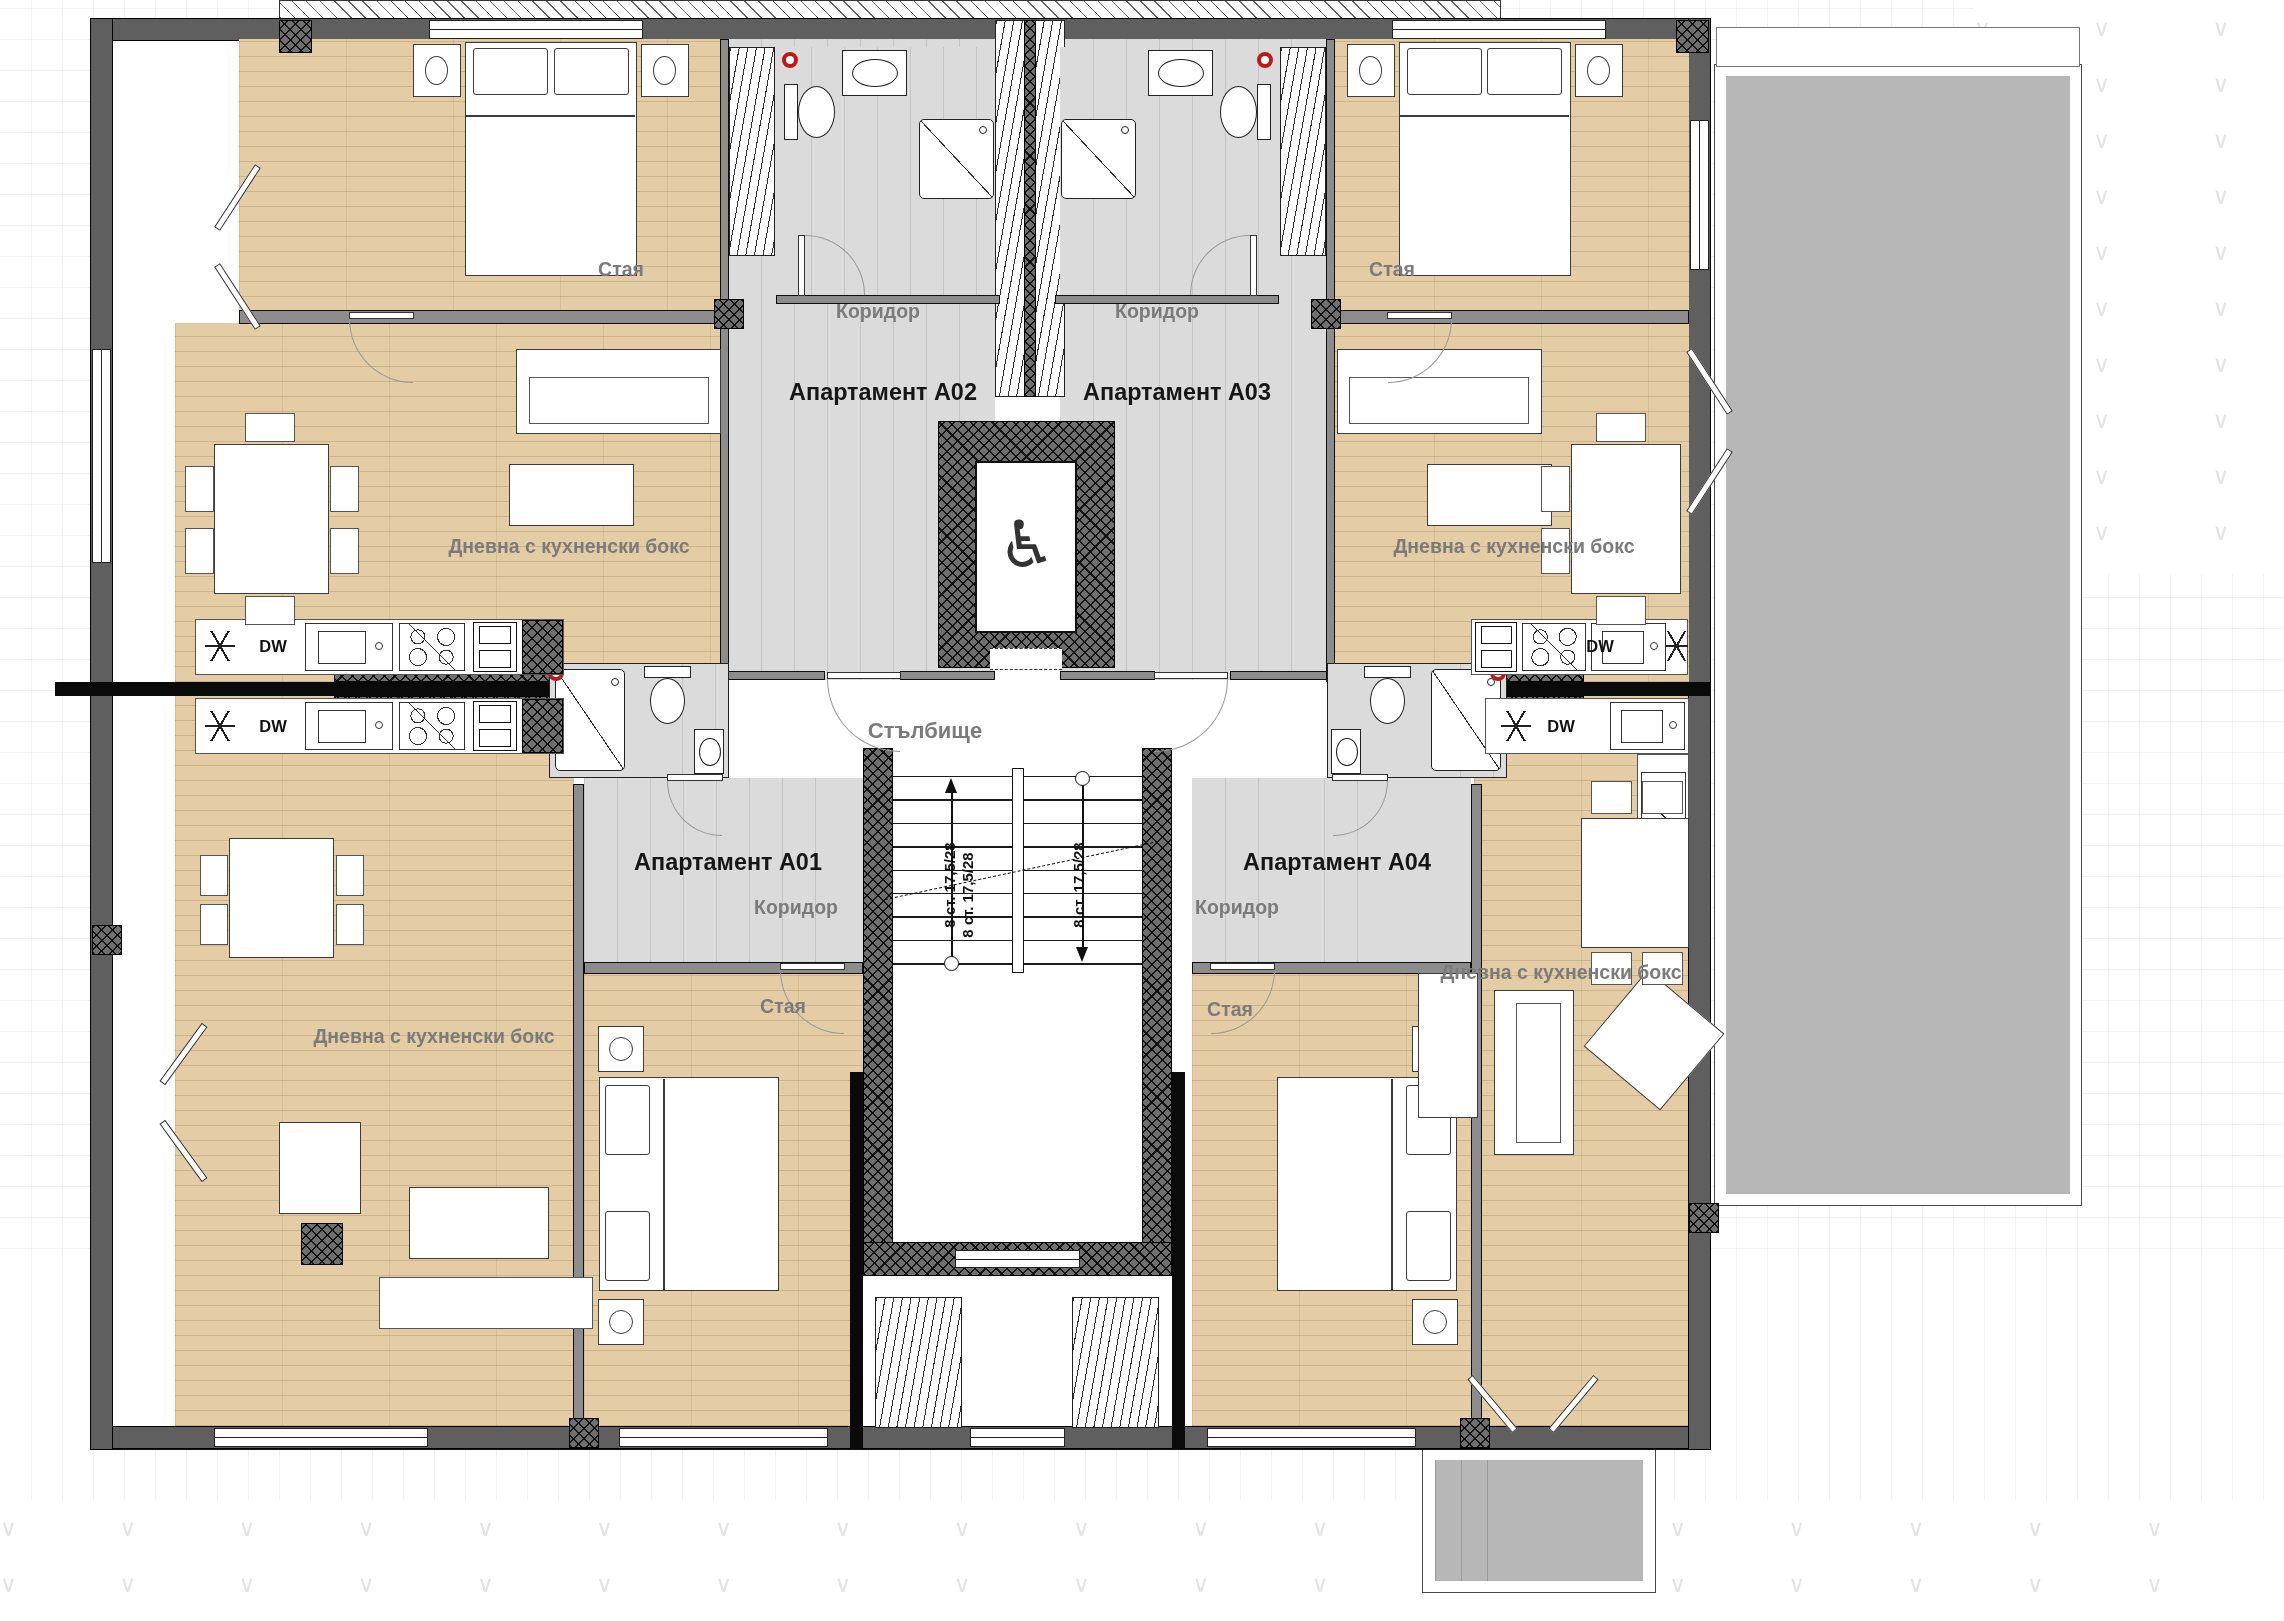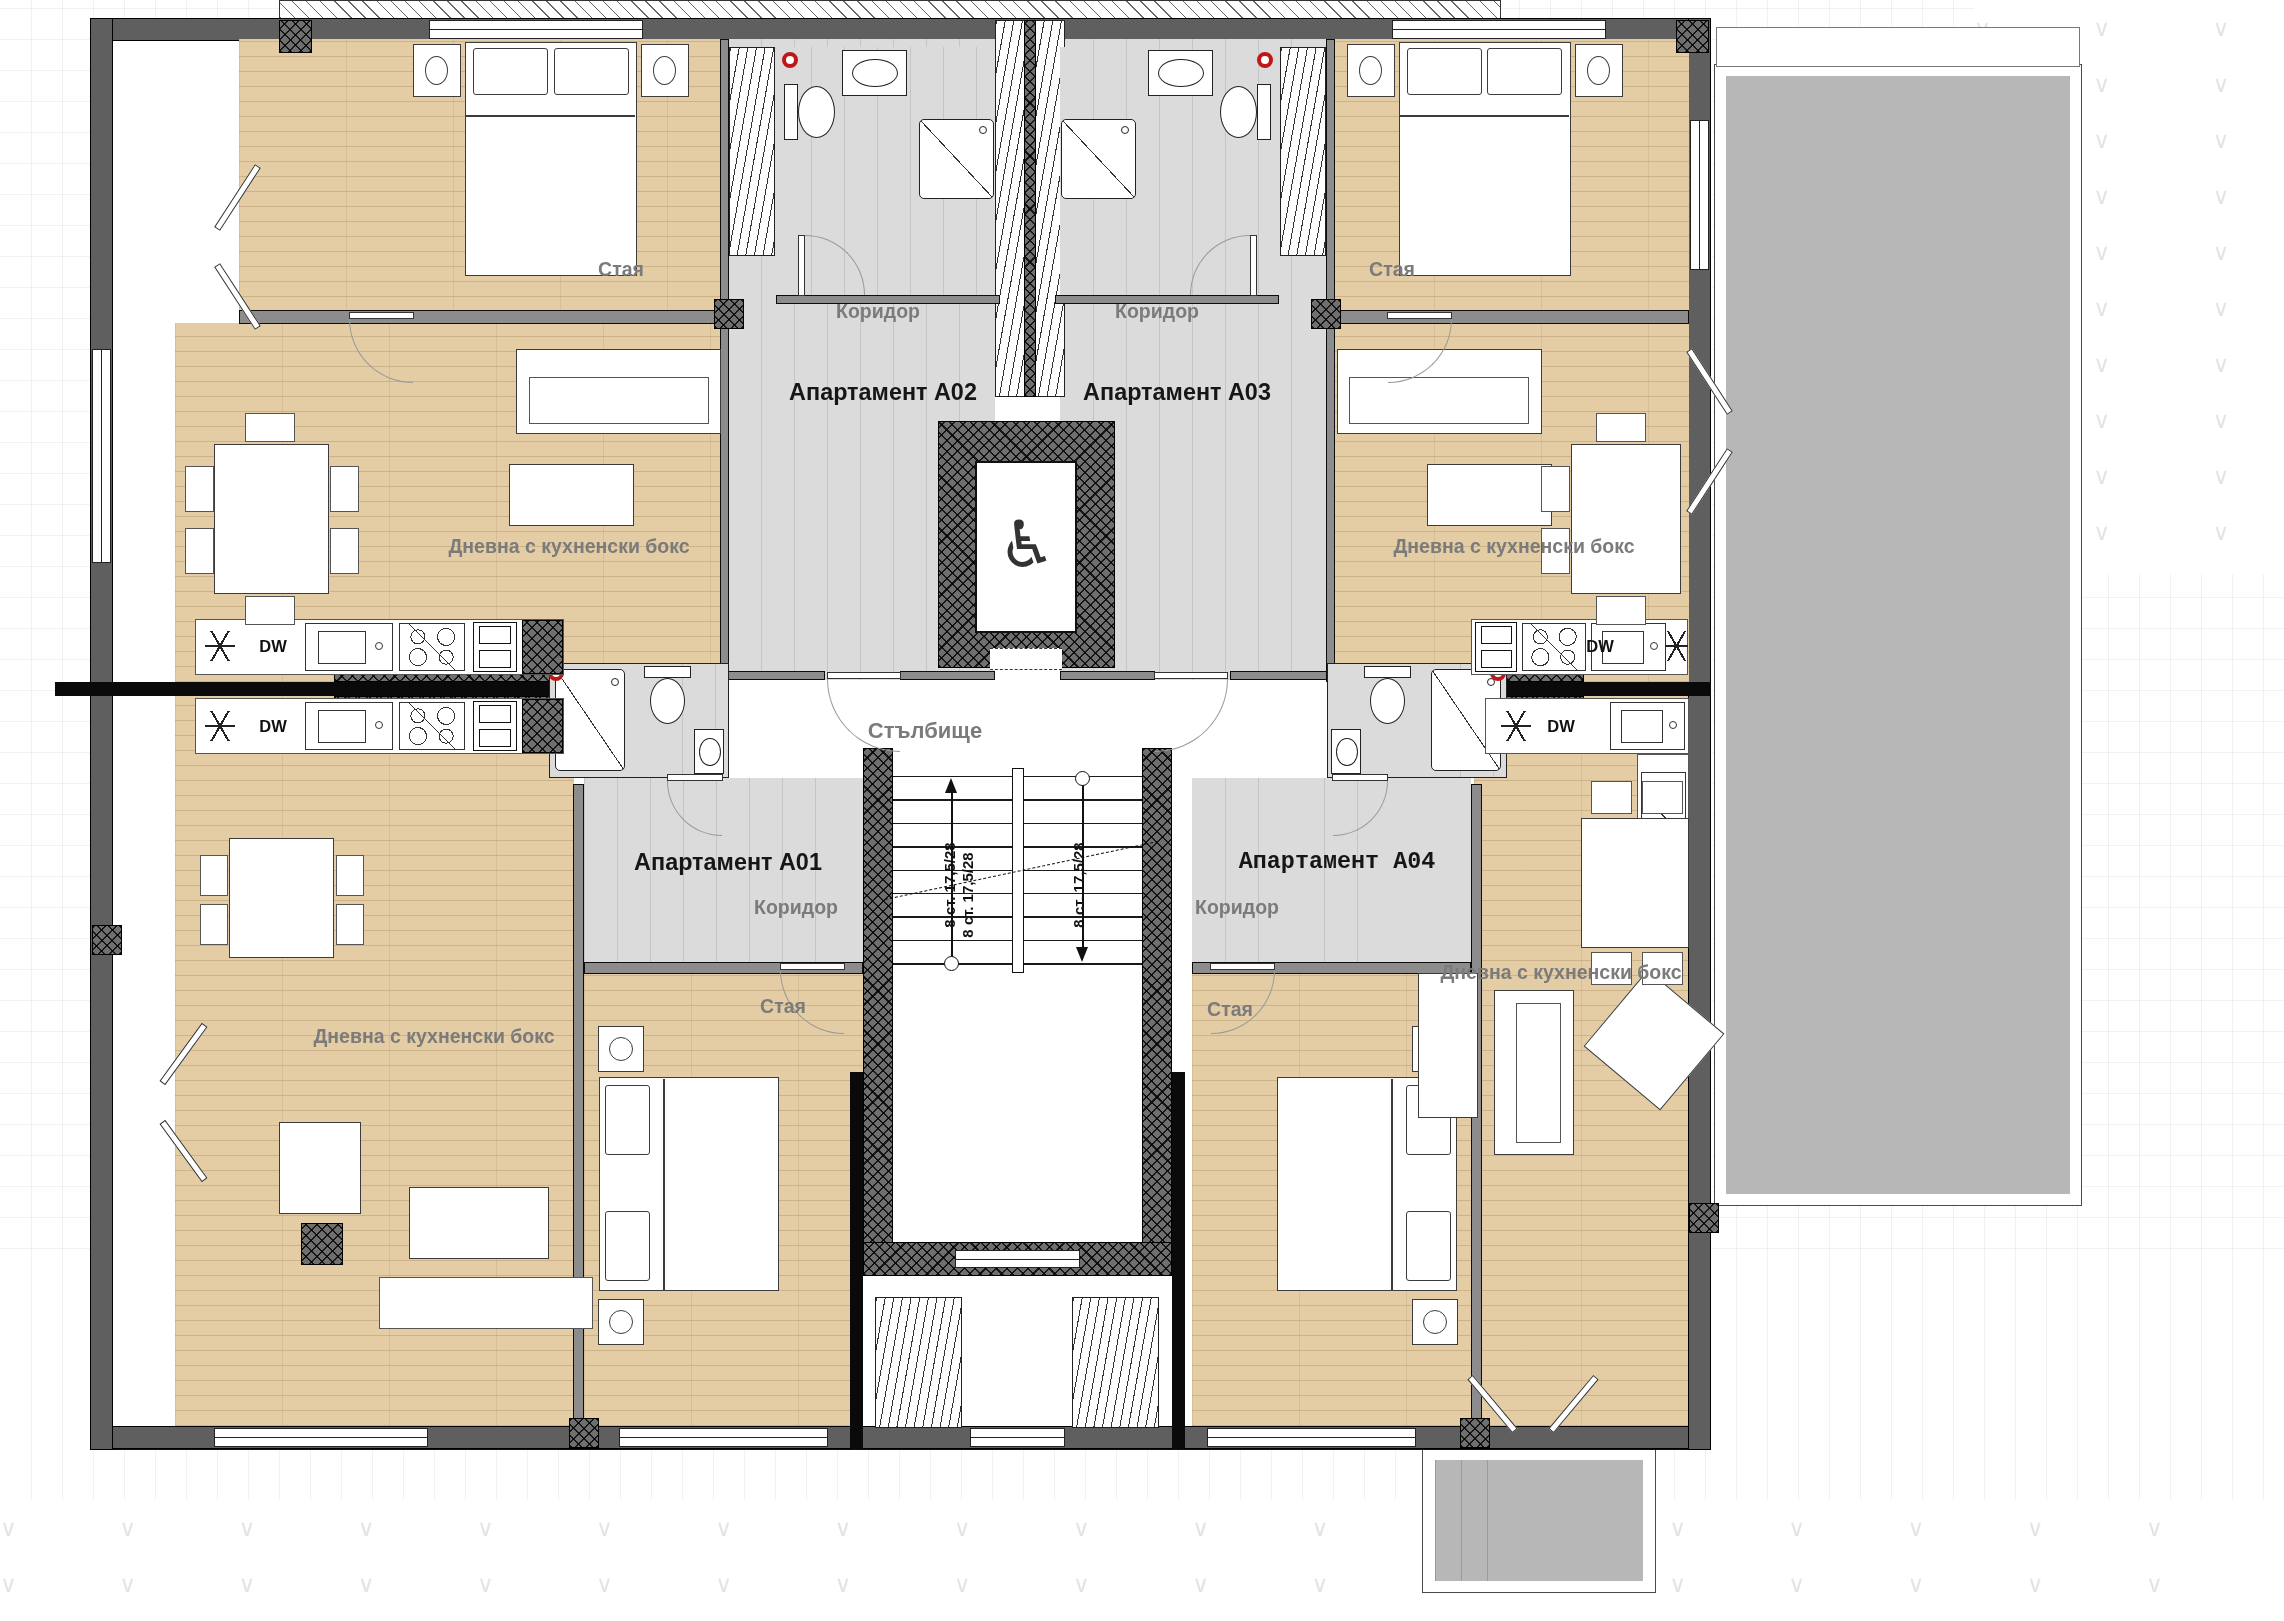--- a/index.html
+++ b/index.html
@@ -424,21 +424,21 @@
   <span class="lbl-room" style="left:621px;top:269px;">Стая</span>
   <span class="lbl-room" style="left:1392px;top:269px;">Стая</span>
   <span class="lbl-room" style="left:878px;top:311px;">Коридор</span>
   <span class="lbl-room" style="left:1157px;top:311px;">Коридор</span>
   <span class="lbl-apt" style="left:883px;top:392px;">Апартамент А02</span>
   <span class="lbl-apt" style="left:1177px;top:392px;">Апартамент А03</span>
   <span class="lbl-room" style="left:569px;top:546px;">Дневна с кухненски бокс</span>
   <span class="lbl-room" style="left:1514px;top:546px;">Дневна с кухненски бокс</span>
   <span class="lbl-stair" style="left:925px;top:731px;">Стълбище</span>
   <span class="lbl-apt" style="left:728px;top:862px;">Апартамент А01</span>
-  <span class="lbl-apt" style="left:1337px;top:862px;font-family:Liberation Mono, monospace;">Апартамент А04</span>
+  <span class="lbl-apt" style="left:1337px;top:862px;">Апартамент А04</span>
   <span class="lbl-room" style="left:796px;top:907px;">Коридор</span>
   <span class="lbl-room" style="left:1237px;top:907px;">Коридор</span>
   <span class="lbl-room" style="left:783px;top:1006px;">Стая</span>
   <span class="lbl-room" style="left:1230px;top:1009px;">Стая</span>
   <span class="lbl-room" style="left:434px;top:1036px;">Дневна с кухненски бокс</span>
   <span class="lbl-room" style="left:1561px;top:972px;">Дневна с кухненски бокс</span>
   <span class="lbl-dw" style="left:273px;top:646px;">DW</span>
   <span class="lbl-dw" style="left:273px;top:726px;">DW</span>
   <span class="lbl-dw" style="left:1600px;top:646px;">DW</span>
   <span class="lbl-dw" style="left:1561px;top:726px;">DW</span>

